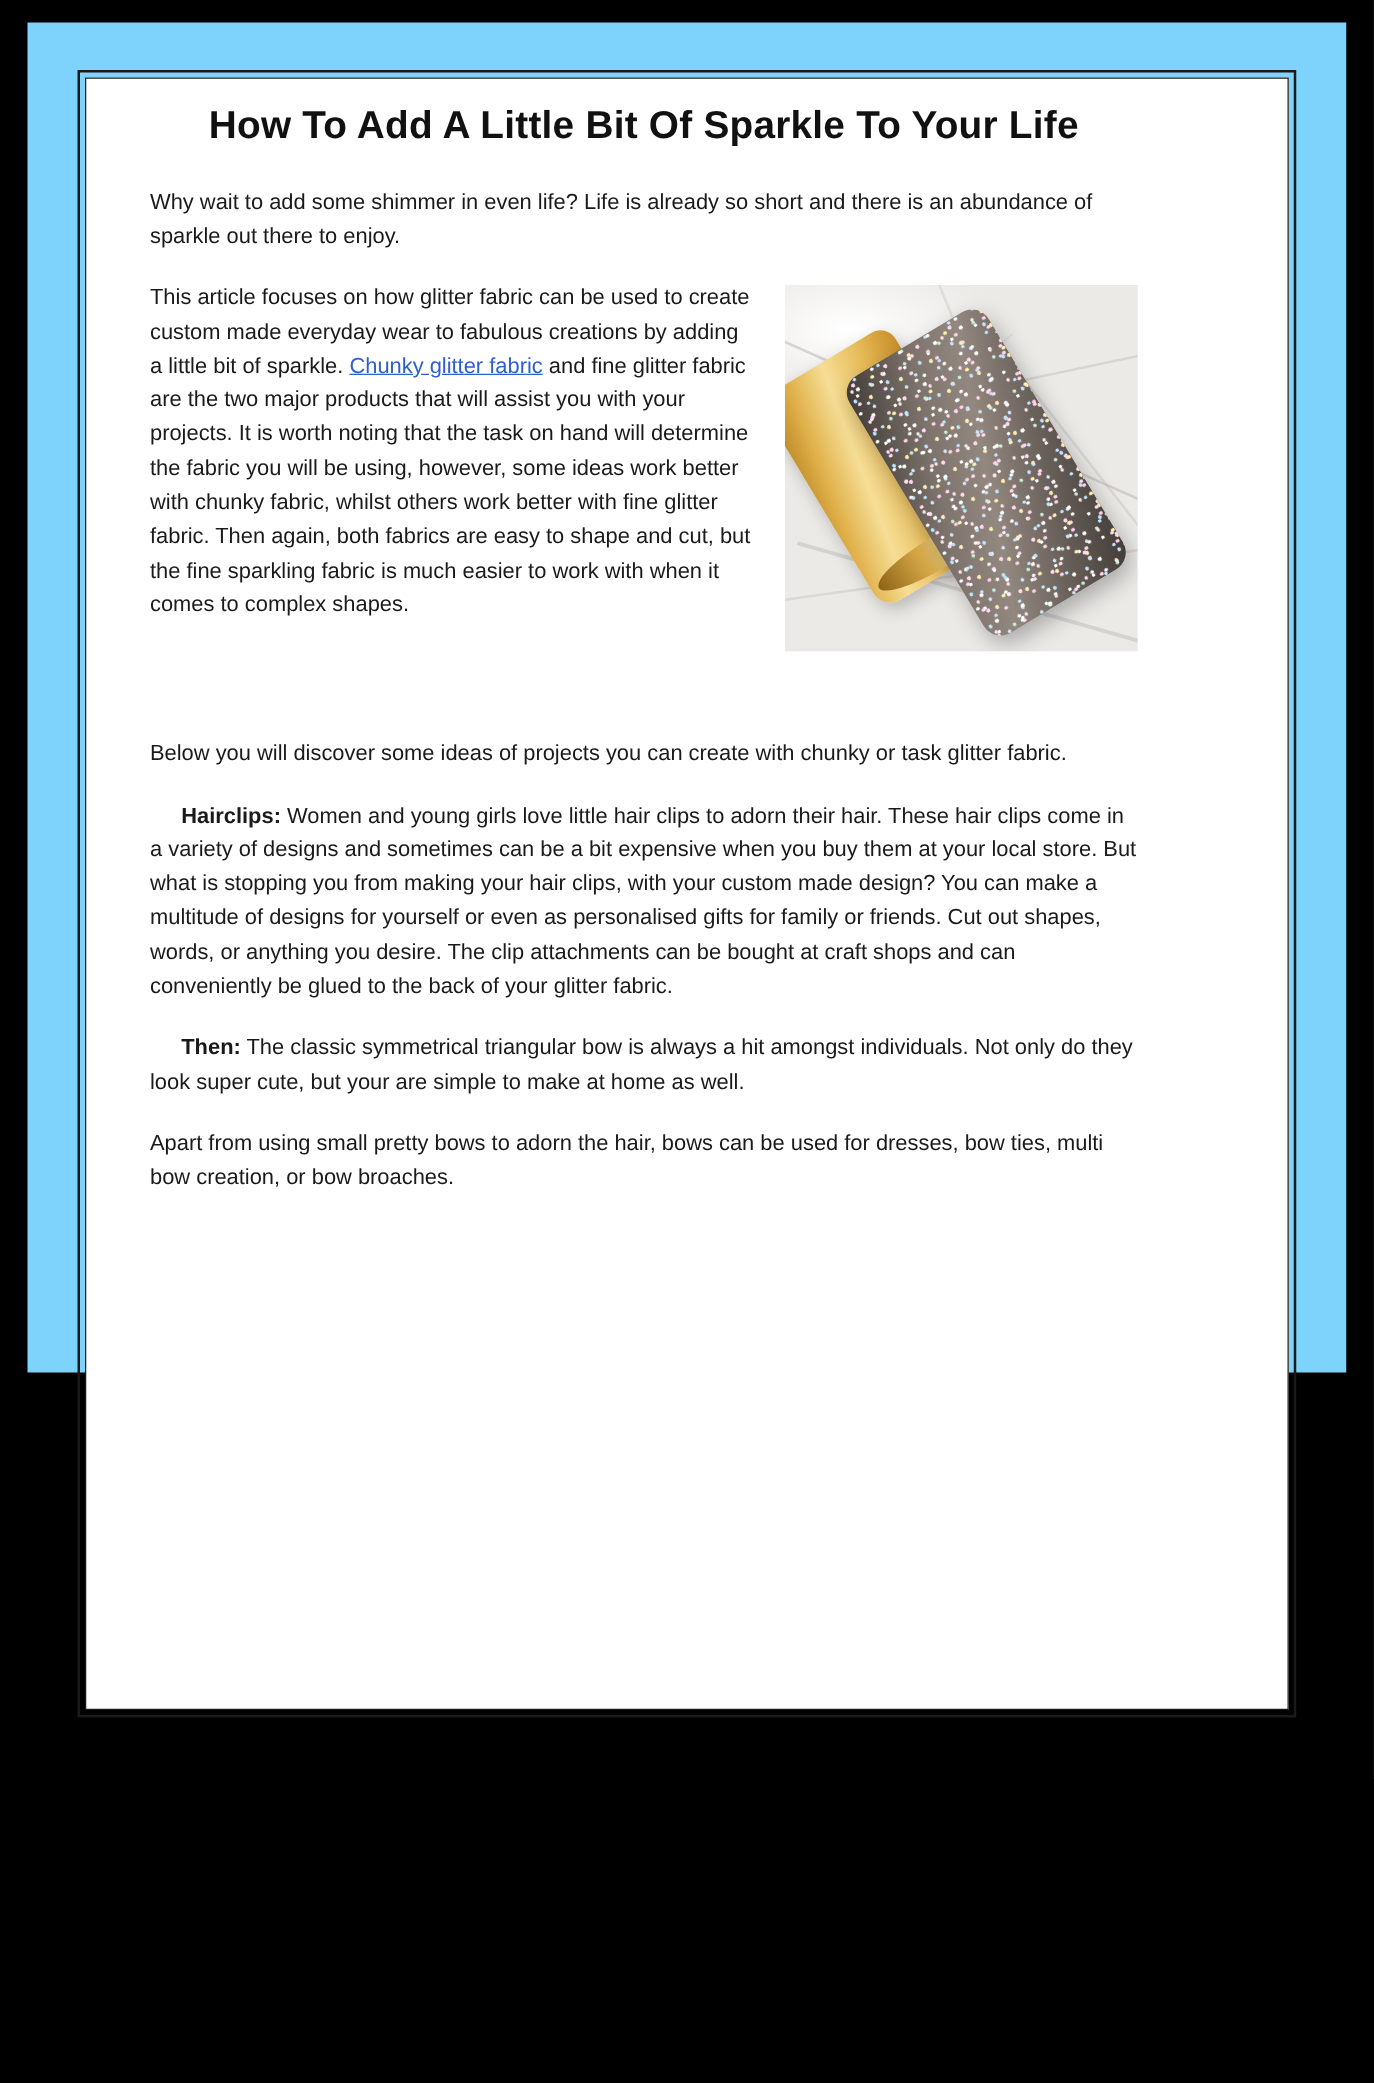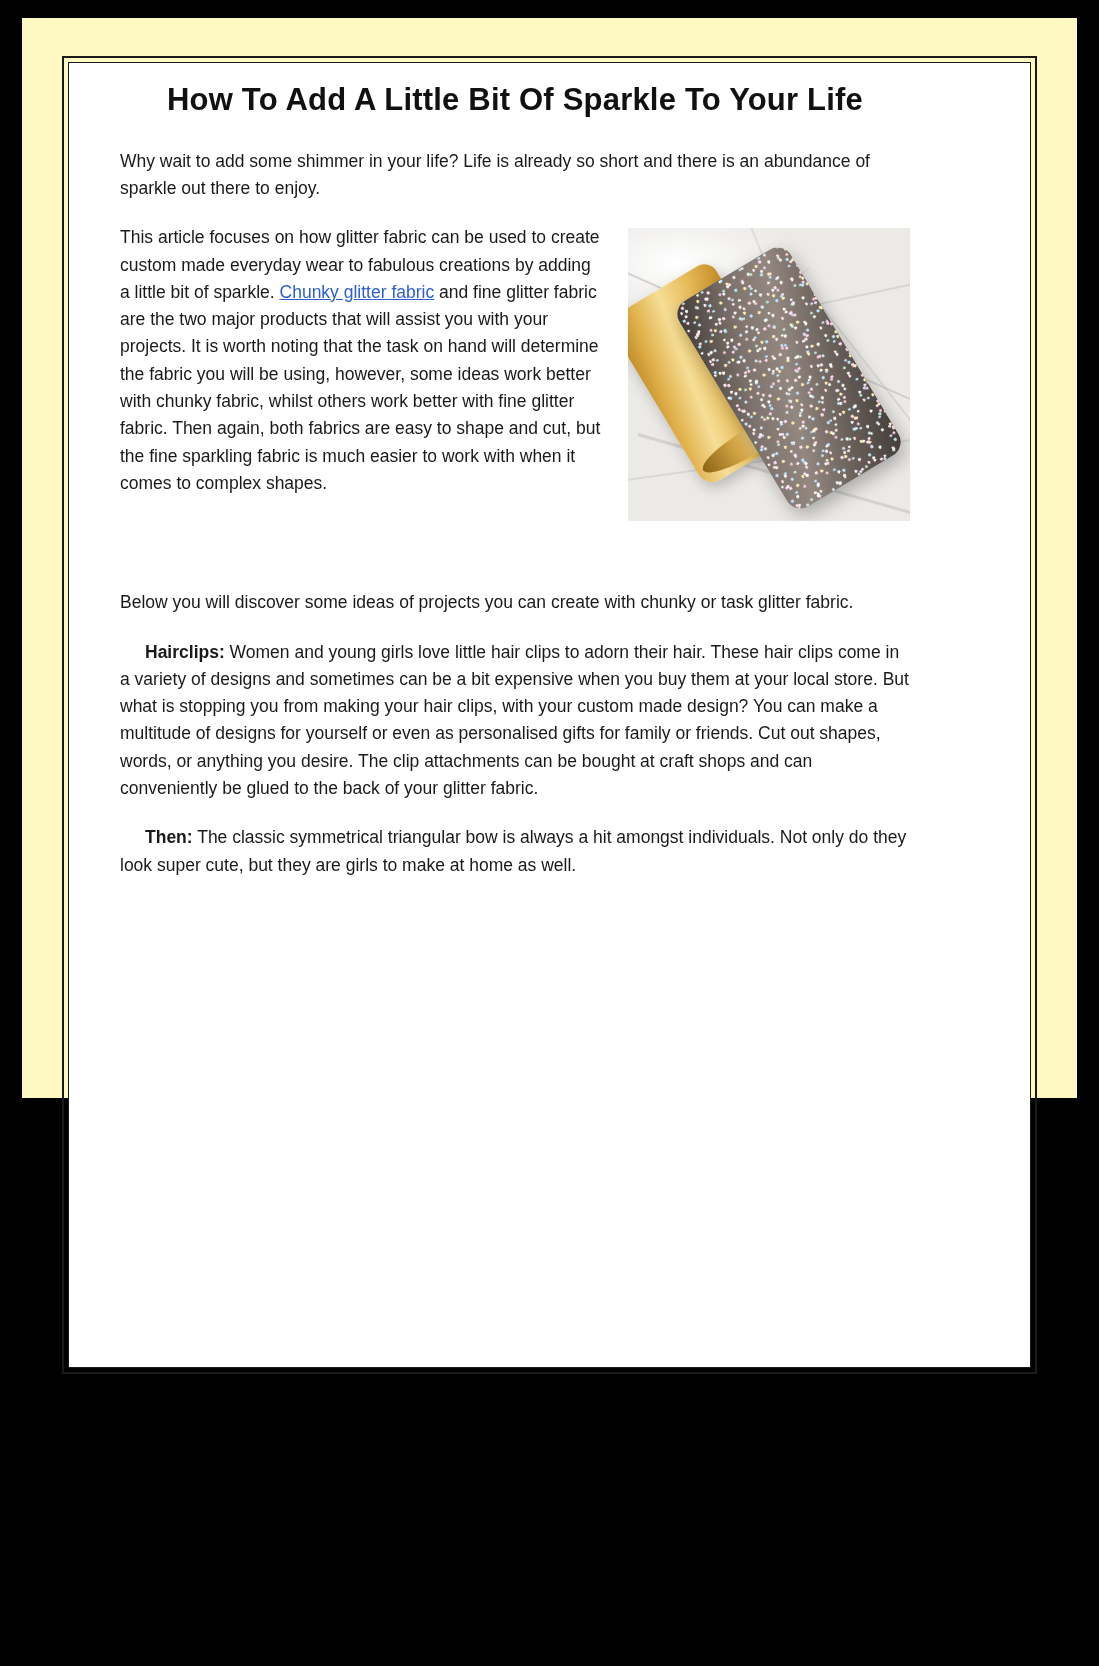--- a/index.html
+++ b/index.html
@@ -12,21 +12,21 @@
     height: 1666px;
     font-family: "Liberation Sans", sans-serif;
     overflow: hidden;
   }
   .page-outer {
     position: absolute;
     left: 22px;
     top: 18px;
     width: 1055px;
     height: 1080px;
-    background: #fef9c3;
+    background: #7dd3fc;
   }
   .page-border-outer {
     position: absolute;
     left: 40px;
     top: 38px;
     width: 975px;
     height: 1318px;
     border: 2px solid #1a1a1a;
     box-sizing: border-box;
   }
@@ -157,21 +157,21 @@
 <div class="page-outer">
   <div class="page-border-outer">
     <div class="page-border-inner"></div>
   </div>
 
   <div class="content">
 
     <h1 class="doc-title">How To Add A Little Bit Of Sparkle To Your Life</h1>
 
 
-    <p>Why wait to add some shimmer in your life? Life is already so short and there is an abundance of sparkle out there to enjoy.</p>
+    <p>Why wait to add some shimmer in even life? Life is already so short and there is an abundance of sparkle out there to enjoy.</p>
 
     <div class="wrap-figure">
       <div class="marble">
         <div class="vein v1"></div>
         <div class="vein v2"></div>
         <div class="vein v3"></div>
         <div class="vein v4"></div>
         <div class="vein v5"></div>
         <div class="vein v6"></div>
         <div class="vein v7"></div>
@@ -181,17 +181,18 @@
     </div>
 
     <p><span>This article focuses on how glitter fabric can be used to create custom made everyday wear to fabulous creations by adding a little bit of sparkle. </span><a class="link" href="#">Chunky glitter fabric</a><span> and fine glitter fabric are the two major products that will assist you with your projects. It is worth noting that the task on hand will determine the fabric you will be using, however, some ideas work better with chunky fabric, whilst others work better with fine glitter fabric.  Then again, both fabrics are easy to shape and cut, but the fine sparkling fabric is much easier to work with when it comes to complex shapes.</span></p>
 
     <div class="clear"></div>
 
     <p>Below you will discover some ideas of projects you can create with chunky or task glitter fabric.</p>
 
     <p><span class="bold-lead">Hairclips:</span><span>  Women and young girls love little hair clips to adorn their hair.  These hair clips come in a variety of designs and sometimes can be a bit expensive when you buy them at your local store.  But what is stopping you from making your hair clips, with your custom made design?  You can make a multitude of designs for yourself or even as personalised gifts for family or friends.  Cut out shapes, words, or anything you desire.  The clip attachments can be bought at craft shops and can conveniently be glued to the back of your glitter fabric.</span></p>
 
-    <p><span class="bold-lead">Then:</span><span>  The classic symmetrical triangular bow is always a hit amongst individuals.  Not only do they look super cute, but they are girls to make at home as well.</span></p>
+    <p><span class="bold-lead">Then:</span><span>  The classic symmetrical triangular bow is always a hit amongst individuals.  Not only do they look super cute, but your are simple to make at home as well.</span></p>
 
+    <p>Apart from using small pretty bows to adorn the hair, bows can be used for dresses, bow ties, multi bow creation, or bow broaches.</p>
 
   </div>
 </div>
 
 </body></html>

